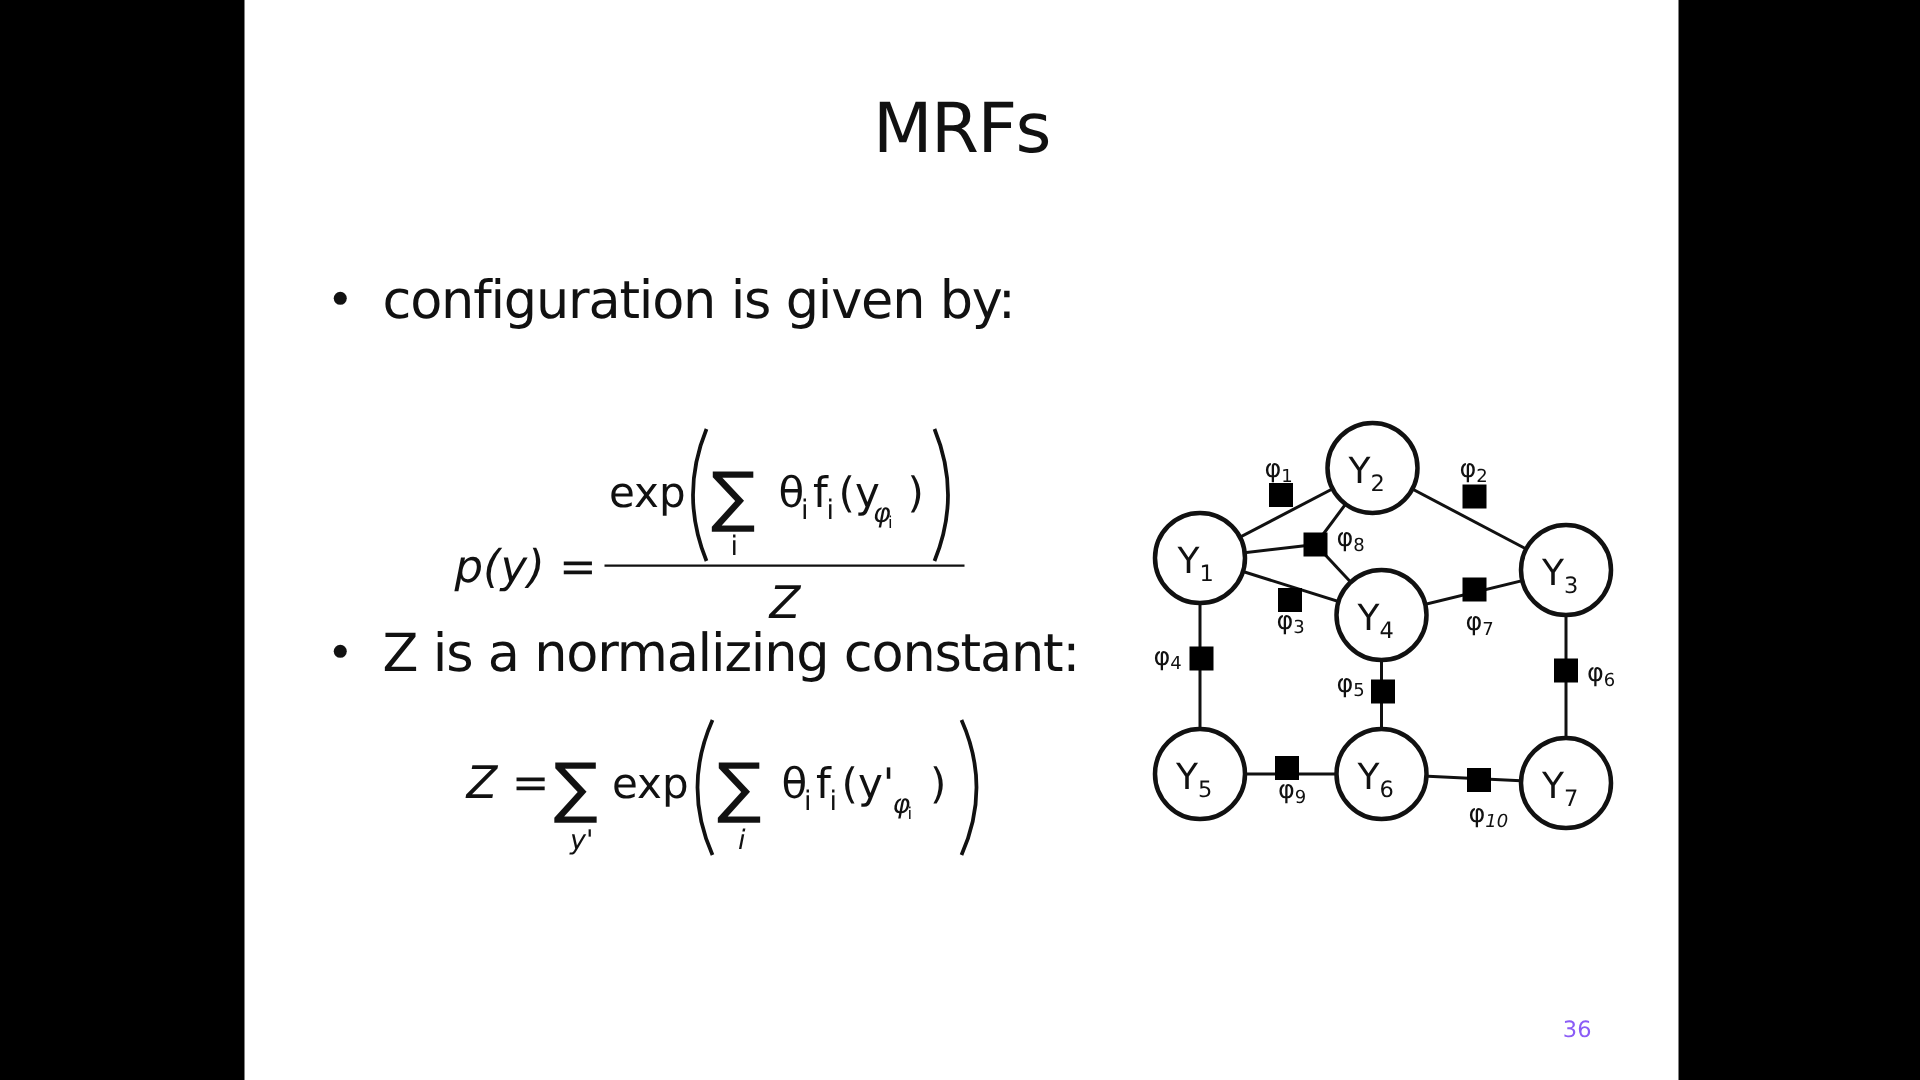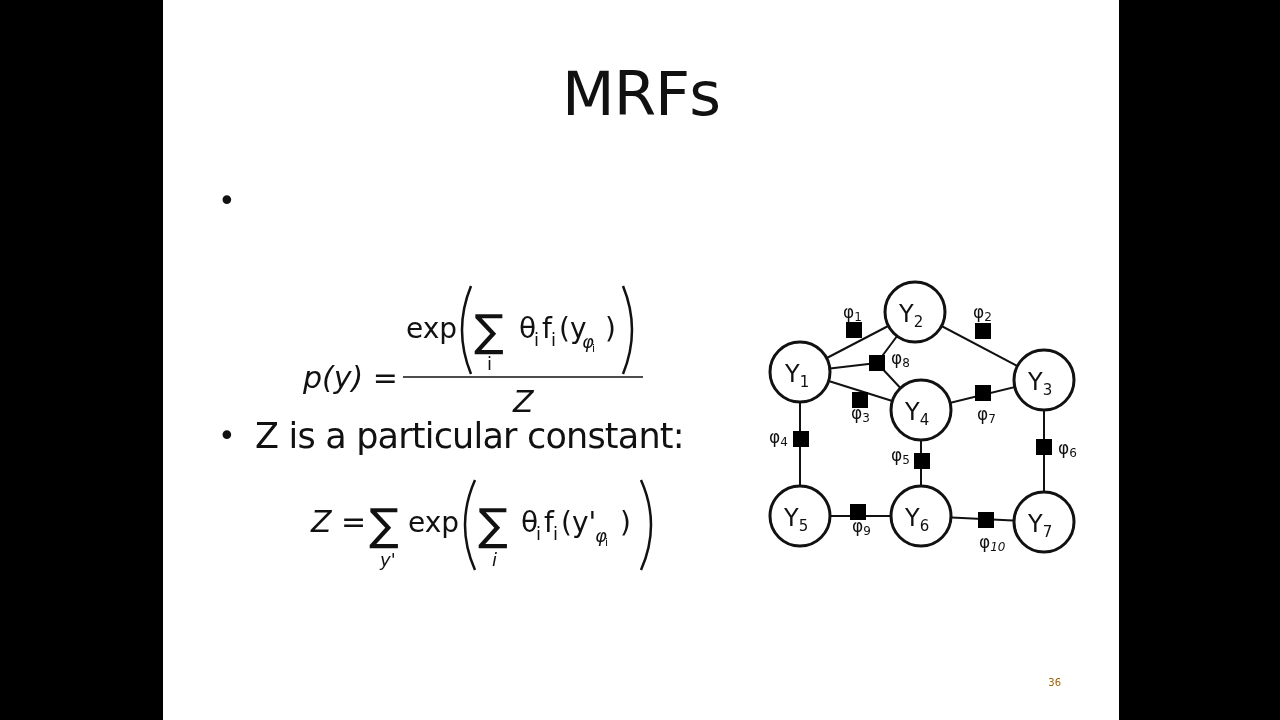--- a/index.html
+++ b/index.html
@@ -1,34 +1,35 @@
 <!DOCTYPE html>
 <html><head>
 <meta charset="utf-8">
 <style>
   html, body { margin:0; padding:0; }
   body { width:1280px; height:720px; background:#000; position:relative; overflow:hidden; font-family:"DejaVu Sans", sans-serif; }
   .slide { position:absolute; left:163px; top:0; width:956px; height:720px; background:#fff; }
-  .title { position:absolute; left:0; top:58px; width:100%; text-align:center; font-family:"DejaVu Sans", sans-serif; font-size:61px; color:#111; letter-spacing:-1px; }
+  .title { position:absolute; left:0; top:58px; width:100%; text-align:center; font-family:"DejaVu Sans", sans-serif; font-size:46px; color:#111; letter-spacing:-1px; }
   .bullet { position:absolute; font-family:"DejaVu Sans", sans-serif; font-size:35px; color:#111; line-height:50px; letter-spacing:-0.8px; }
   .bullet .dot { position:absolute; left:-37px; top:0; font-size:30px; }
   .b1 { left:92px; top:176px; width:480px; }
   .b2 { left:92px; top:411px; width:520px; }
-  .num { position:absolute; right:58px; top:677px; font-family:"DejaVu Sans", sans-serif; font-size:10px; color:#a16207; }
+  .num { position:absolute; right:58px; top:677px; font-family:"DejaVu Sans", sans-serif; font-size:15px; color:#8b5cf6; }
   svg text { font-family:"DejaVu Sans", sans-serif; }
   .serif { font-family:"Liberation Serif", serif; }
 </style>
 </head>
 <body>
 
 <div class="slide">
   <div class="title">MRFs</div>
 
   <div class="bullet b1">
     <span class="dot">•</span>
+    <div>configuration is given by:</div>
   </div>
 
   <svg style="position:absolute; left:130px; top:280px;" width="360" height="140">
     <g class="serif" fill="#111">
       <text x="10" y="108" font-size="30" font-style="italic">p(y) =</text>
       <text x="113" y="58" font-size="28">exp</text>
       <path d="M178 6 Q160 50 178 94" stroke="#111" stroke-width="2.5" fill="none"></path>
       <text x="181" y="66" font-size="44">∑</text>
       <text x="194" y="90" font-size="18">i</text>
       <text x="226" y="58" font-size="28">θ</text>
@@ -40,21 +41,21 @@
       <text x="299" y="72" font-size="11">i</text>
       <text x="312" y="58" font-size="28">)</text>
       <path d="M330 6 Q348 50 330 94" stroke="#111" stroke-width="2.5" fill="none"></path>
       <line x1="110" y1="97" x2="350" y2="97" stroke="#111" stroke-width="1.5"></line>
       <text x="220" y="132" font-size="30" font-style="italic">Z</text>
     </g>
   </svg>
 
   <div class="bullet b2">
     <span class="dot">•</span>
-    <div>Z is a particular constant:</div>
+    <div>Z is a normalizing constant:</div>
   </div>
 
   <svg style="position:absolute; left:140px; top:470px;" width="380" height="110">
     <g class="serif" fill="#111">
       <text x="8" y="62" font-size="30" font-style="italic">Z =</text>
       <text x="66" y="70" font-size="44">∑</text>
       <text x="77" y="96" font-size="18" font-style="italic">y'</text>
       <text x="105" y="62" font-size="28">exp</text>
       <path d="M172 10 Q152 55 172 100" stroke="#111" stroke-width="2.5" fill="none"></path>
       <text x="175" y="70" font-size="44">∑</text>

